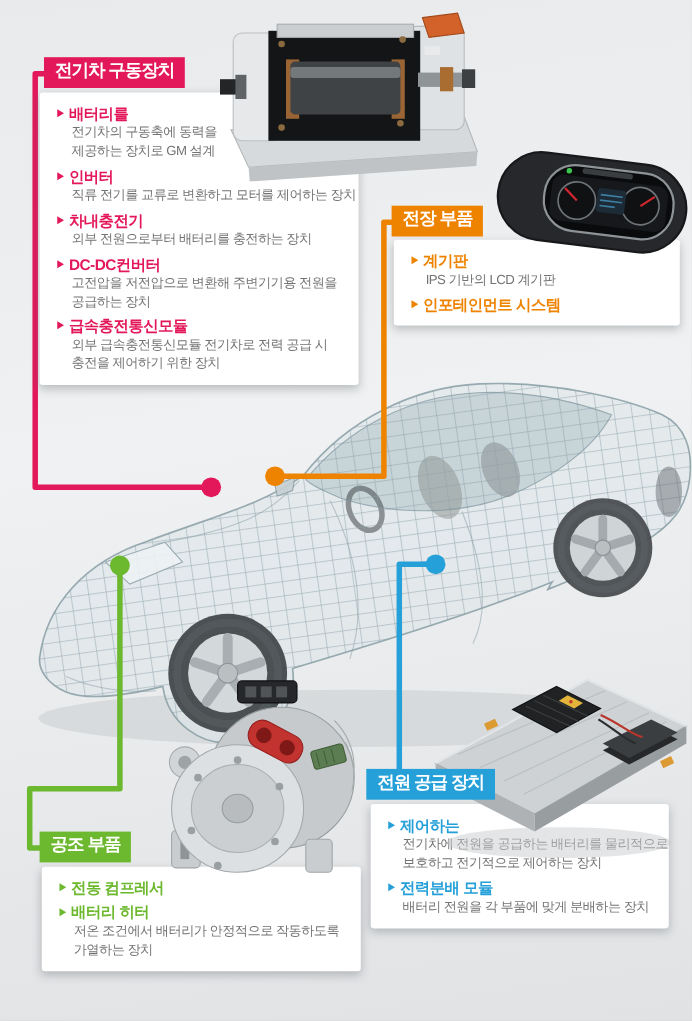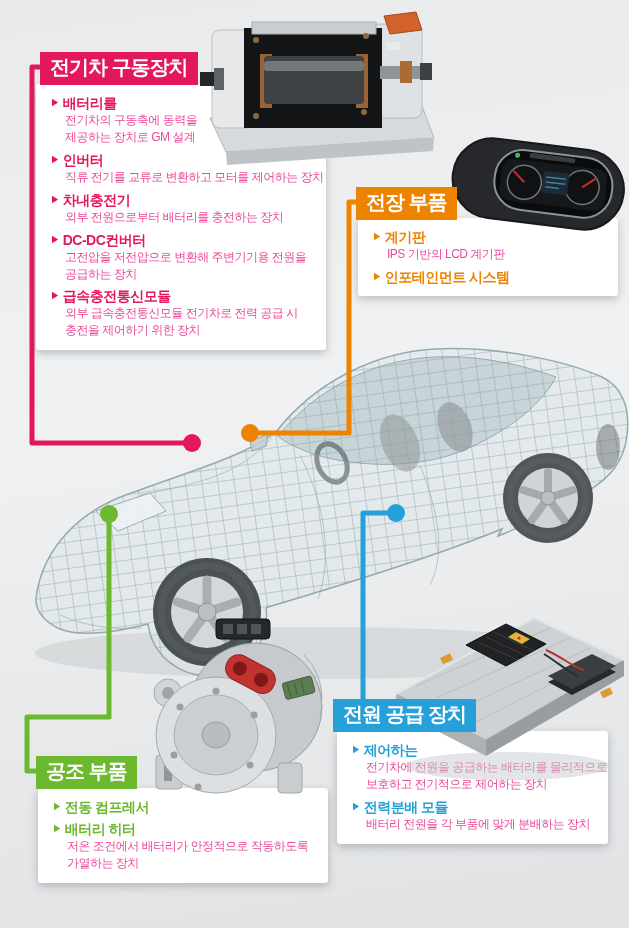--- a/index.html
+++ b/index.html
@@ -2,41 +2,41 @@
 <html><head>
 <meta charset="utf-8">
 <style>
   html,body{margin:0;padding:0;background:#d4d6d8;}
   .stage{
     position:relative;width:629px;height:928px;overflow:hidden;
     background:linear-gradient(172deg,#e8eaec 0%,#eff1f2 42%,#e0e2e4 100%);
     font-family:"Liberation Sans","DejaVu Sans",sans-serif;
   }
   .hdr{
-    position:absolute;z-index:25;color:#fff;font-size:20px;font-weight:bold;
+    position:absolute;z-index:25;color:#fff;font-size:16px;font-weight:bold;
     letter-spacing:-1px;padding:4px 10px 6px;line-height:1.15;white-space:nowrap;
   }
   .bg-red{background:#e3185a}.bg-orange{background:#ee8300}
   .bg-green{background:#6cb82e}.bg-blue{background:#26a0d8}
   .c-red{color:#e3185a}.c-orange{color:#ee8300}
   .c-green{color:#6cb82e}.c-blue{color:#26a0d8}
   .panel{
     position:absolute;z-index:15;background:#fff;border-radius:3px;
     box-shadow:0 3px 9px rgba(96,102,108,.38);
     padding:11px 10px 10px 16px;box-sizing:border-box;
   }
   .item{margin-bottom:6px}
   .item:last-child{margin-bottom:1px}
   .t{
     font-size:14px;font-weight:bold;letter-spacing:-.5px;line-height:16px;
     display:flex;align-items:center;gap:5px;margin-bottom:1px;white-space:nowrap;
   }
   .bu{font-size:8px;line-height:1;transform:scaleY(1.2);flex:0 0 auto}
   .d{
-    font-size:12px;color:#ec4899;letter-spacing:-.5px;line-height:16.9px;
+    font-size:12px;color:#737373;letter-spacing:-.5px;line-height:16.9px;
     white-space:pre;margin-left:13px;
   }
   .ph{position:absolute;z-index:20}
   .car{position:absolute;z-index:5;left:0;top:315px}
   .lines{position:absolute;z-index:10;left:0;top:0;pointer-events:none}
 </style>
 </head>
 <body>
 
 <div class="stage">

